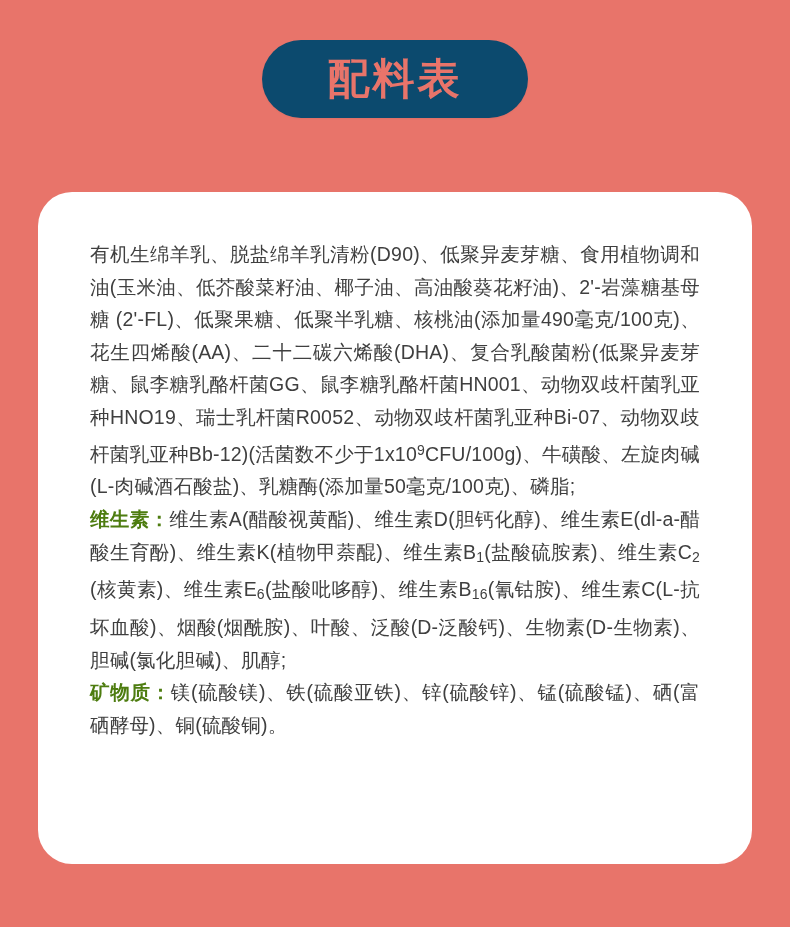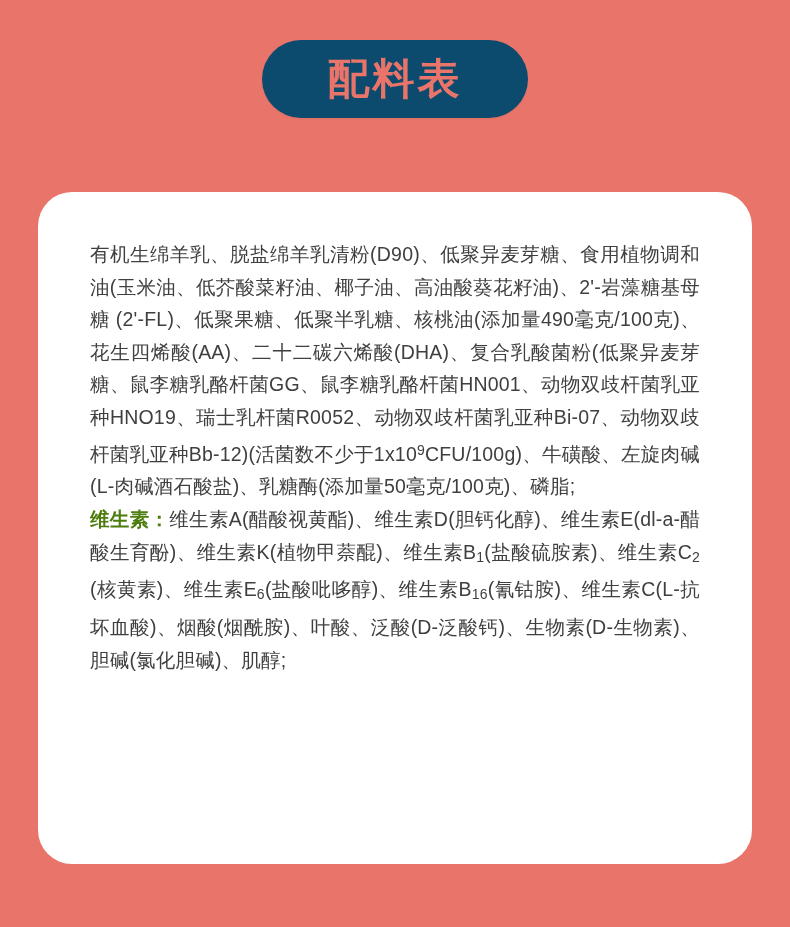--- a/index.html
+++ b/index.html
@@ -90,17 +90,20 @@
     <div class="ingredients">
 
       <p>
         <span>有机生绵羊乳、脱盐绵羊乳清粉(D90)、低聚异麦芽糖、食用植物调和油(玉米油、低芥酸菜籽油、椰子油、高油酸葵花籽油)、2'-岩藻糖基母糖 (2'-FL)、低聚果糖、低聚半乳糖、核桃油(添加量490毫克/100克)、花生四烯酸(AA)、二十二碳六烯酸(DHA)、复合乳酸菌粉(低聚异麦芽糖、鼠李糖乳酪杆菌GG、鼠李糖乳酪杆菌HN001、动物双歧杆菌乳亚种HNO19、瑞士乳杆菌R0052、动物双歧杆菌乳亚种Bi-07、动物双歧杆菌乳亚种Bb-12)(活菌数不少于1x10</span><span class="sup">9</span><span>CFU/100g)、牛磺酸、左旋肉碱(L-肉碱酒石酸盐)、乳糖酶(添加量50毫克/100克)、磷脂;</span>
       </p>
 
       <p>
         <span class="label-red">维生素：</span><span>维生素A(醋酸视黄酯)、维生素D(胆钙化醇)、维生素E(dl-a-醋酸生育酚)、维生素K(植物甲萘醌)、维生素B</span><span class="sub">1</span><span>(盐酸硫胺素)、维生素C</span><span class="sub">2</span><span>(核黄素)、维生素E</span><span class="sub">6</span><span>(盐酸吡哆醇)、维生素B</span><span class="sub">16</span><span>(氰钴胺)、维生素C(L-抗坏血酸)、烟酸(烟酰胺)、叶酸、泛酸(D-泛酸钙)、生物素(D-生物素)、胆碱(氯化胆碱)、肌醇;</span>
       </p>
 
+      <p>
+        <span class="label-red">矿物质：</span><span>镁(硫酸镁)、铁(硫酸亚铁)、锌(硫酸锌)、锰(硫酸锰)、硒(富硒酵母)、铜(硫酸铜)。</span>
+      </p>
 
     </div>
   </div>
 
 </div>
 
 </body></html>

